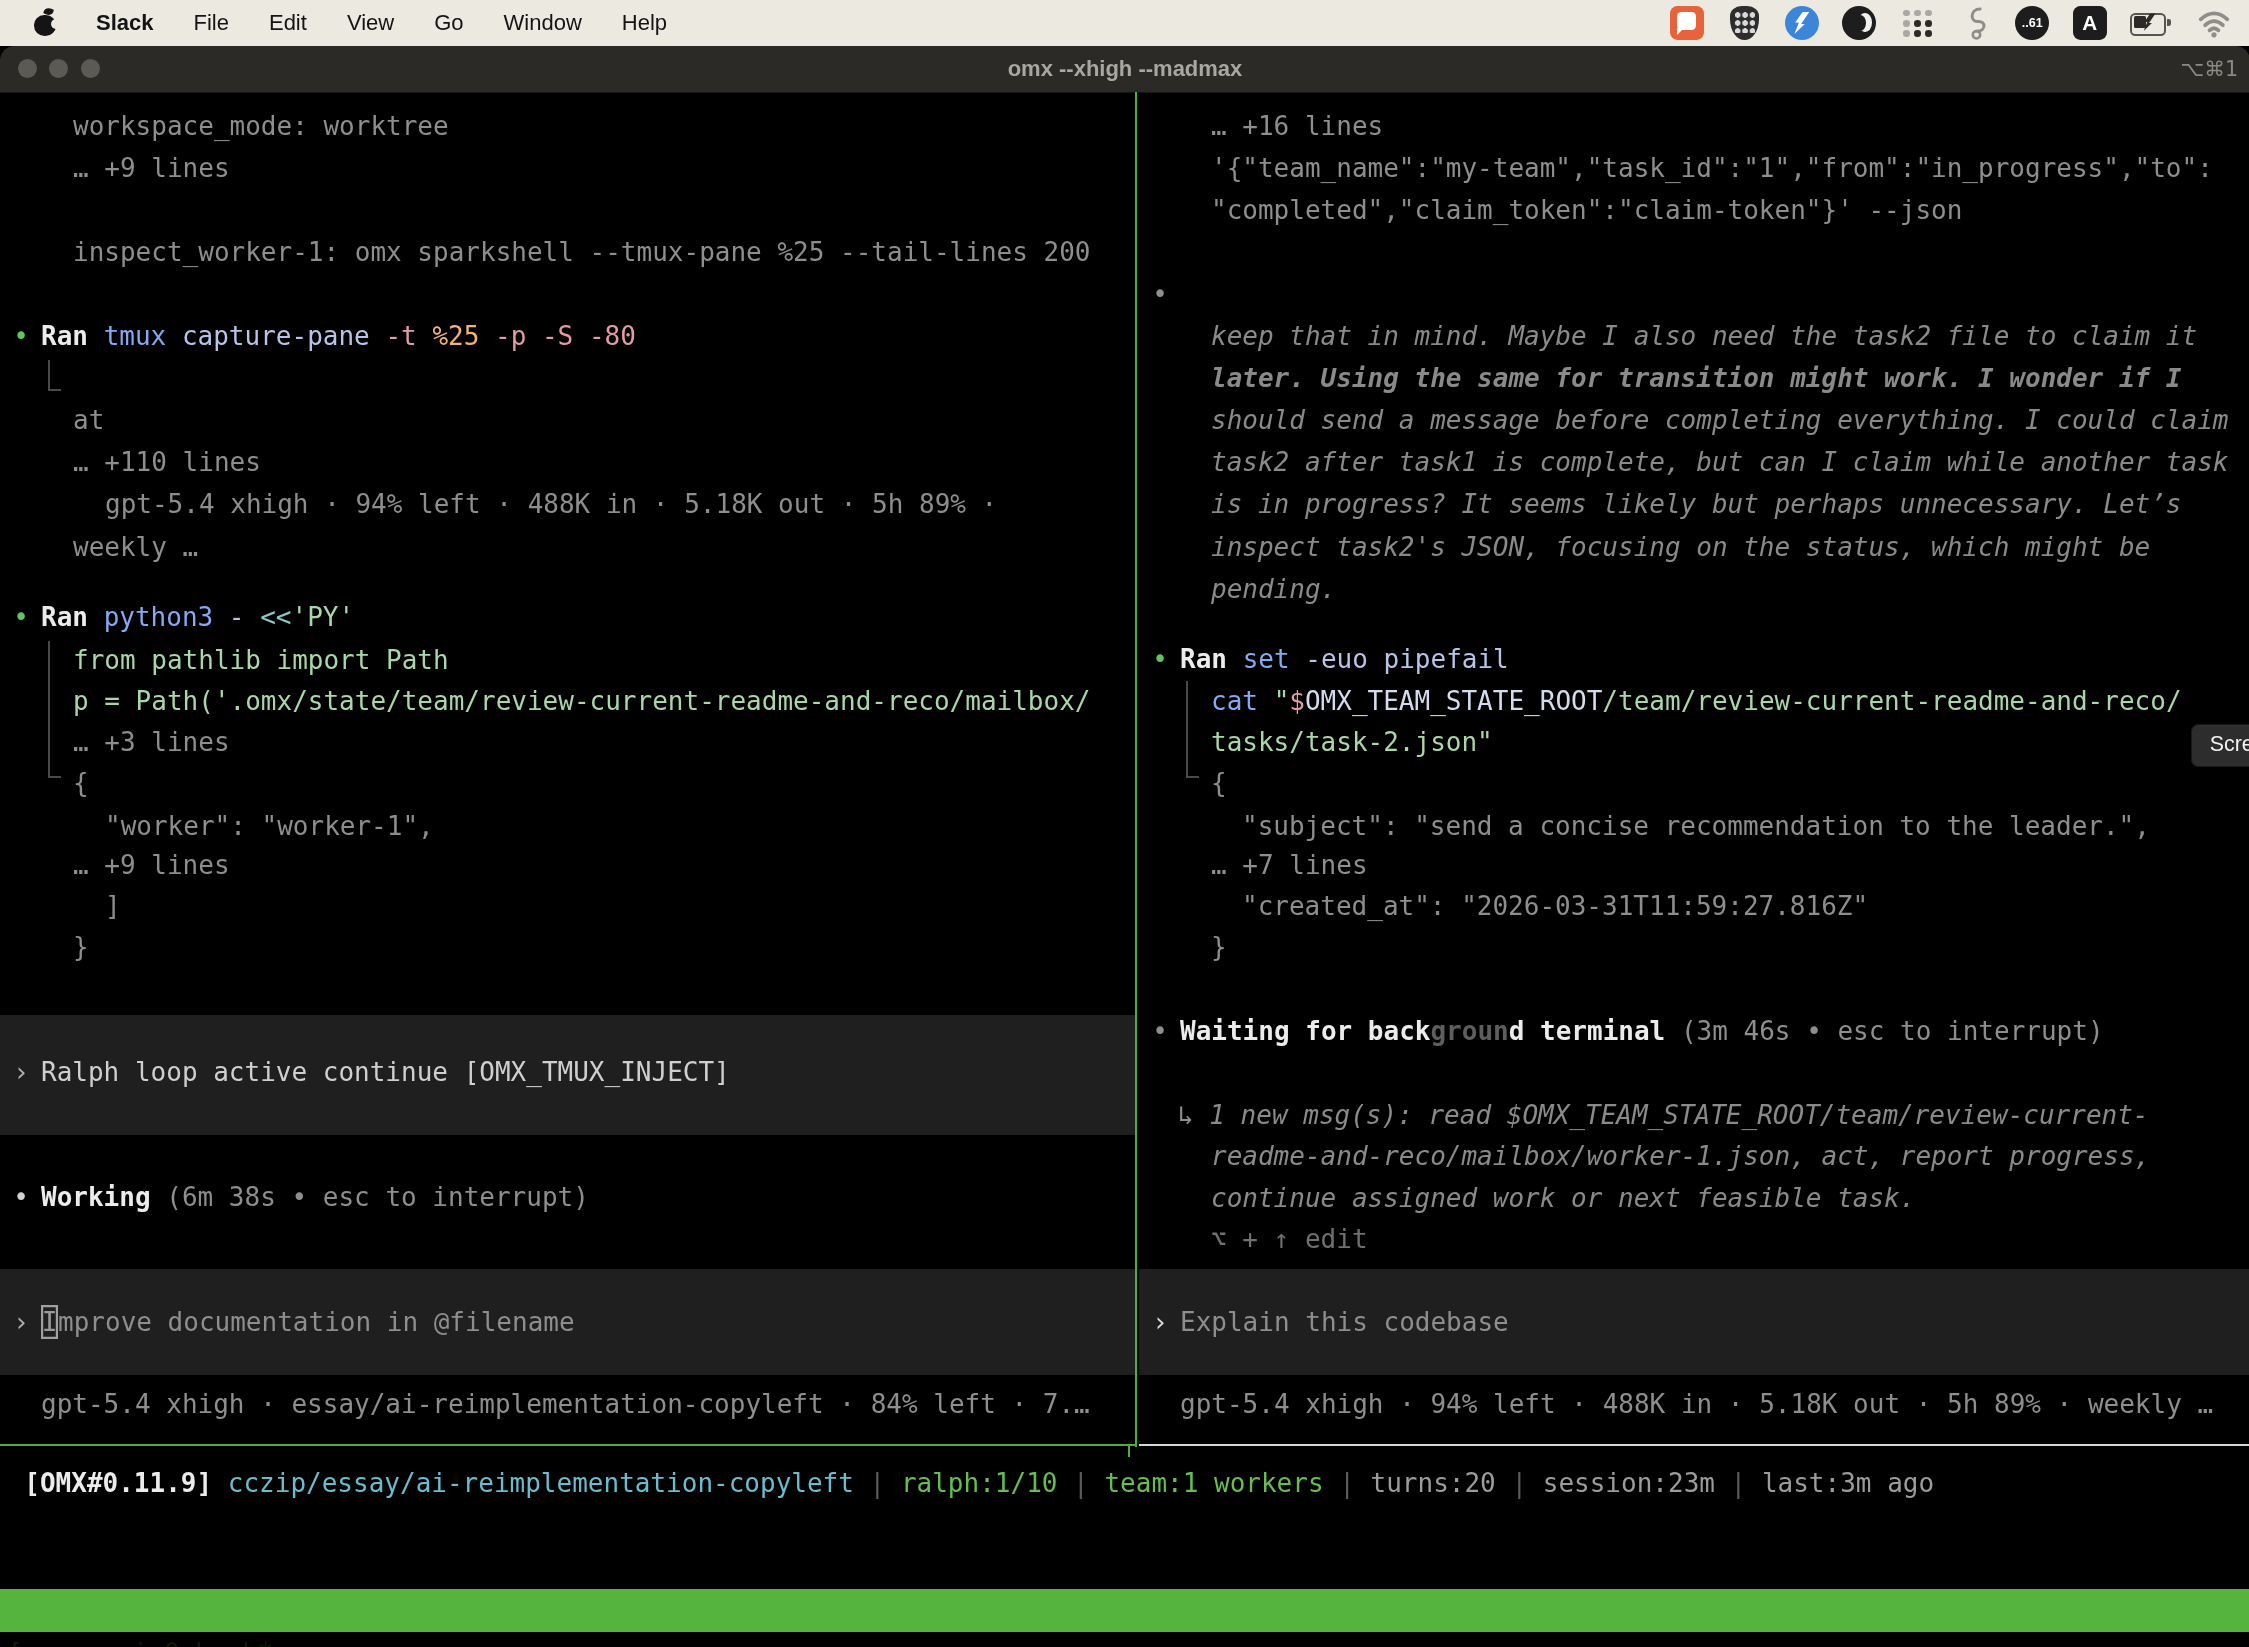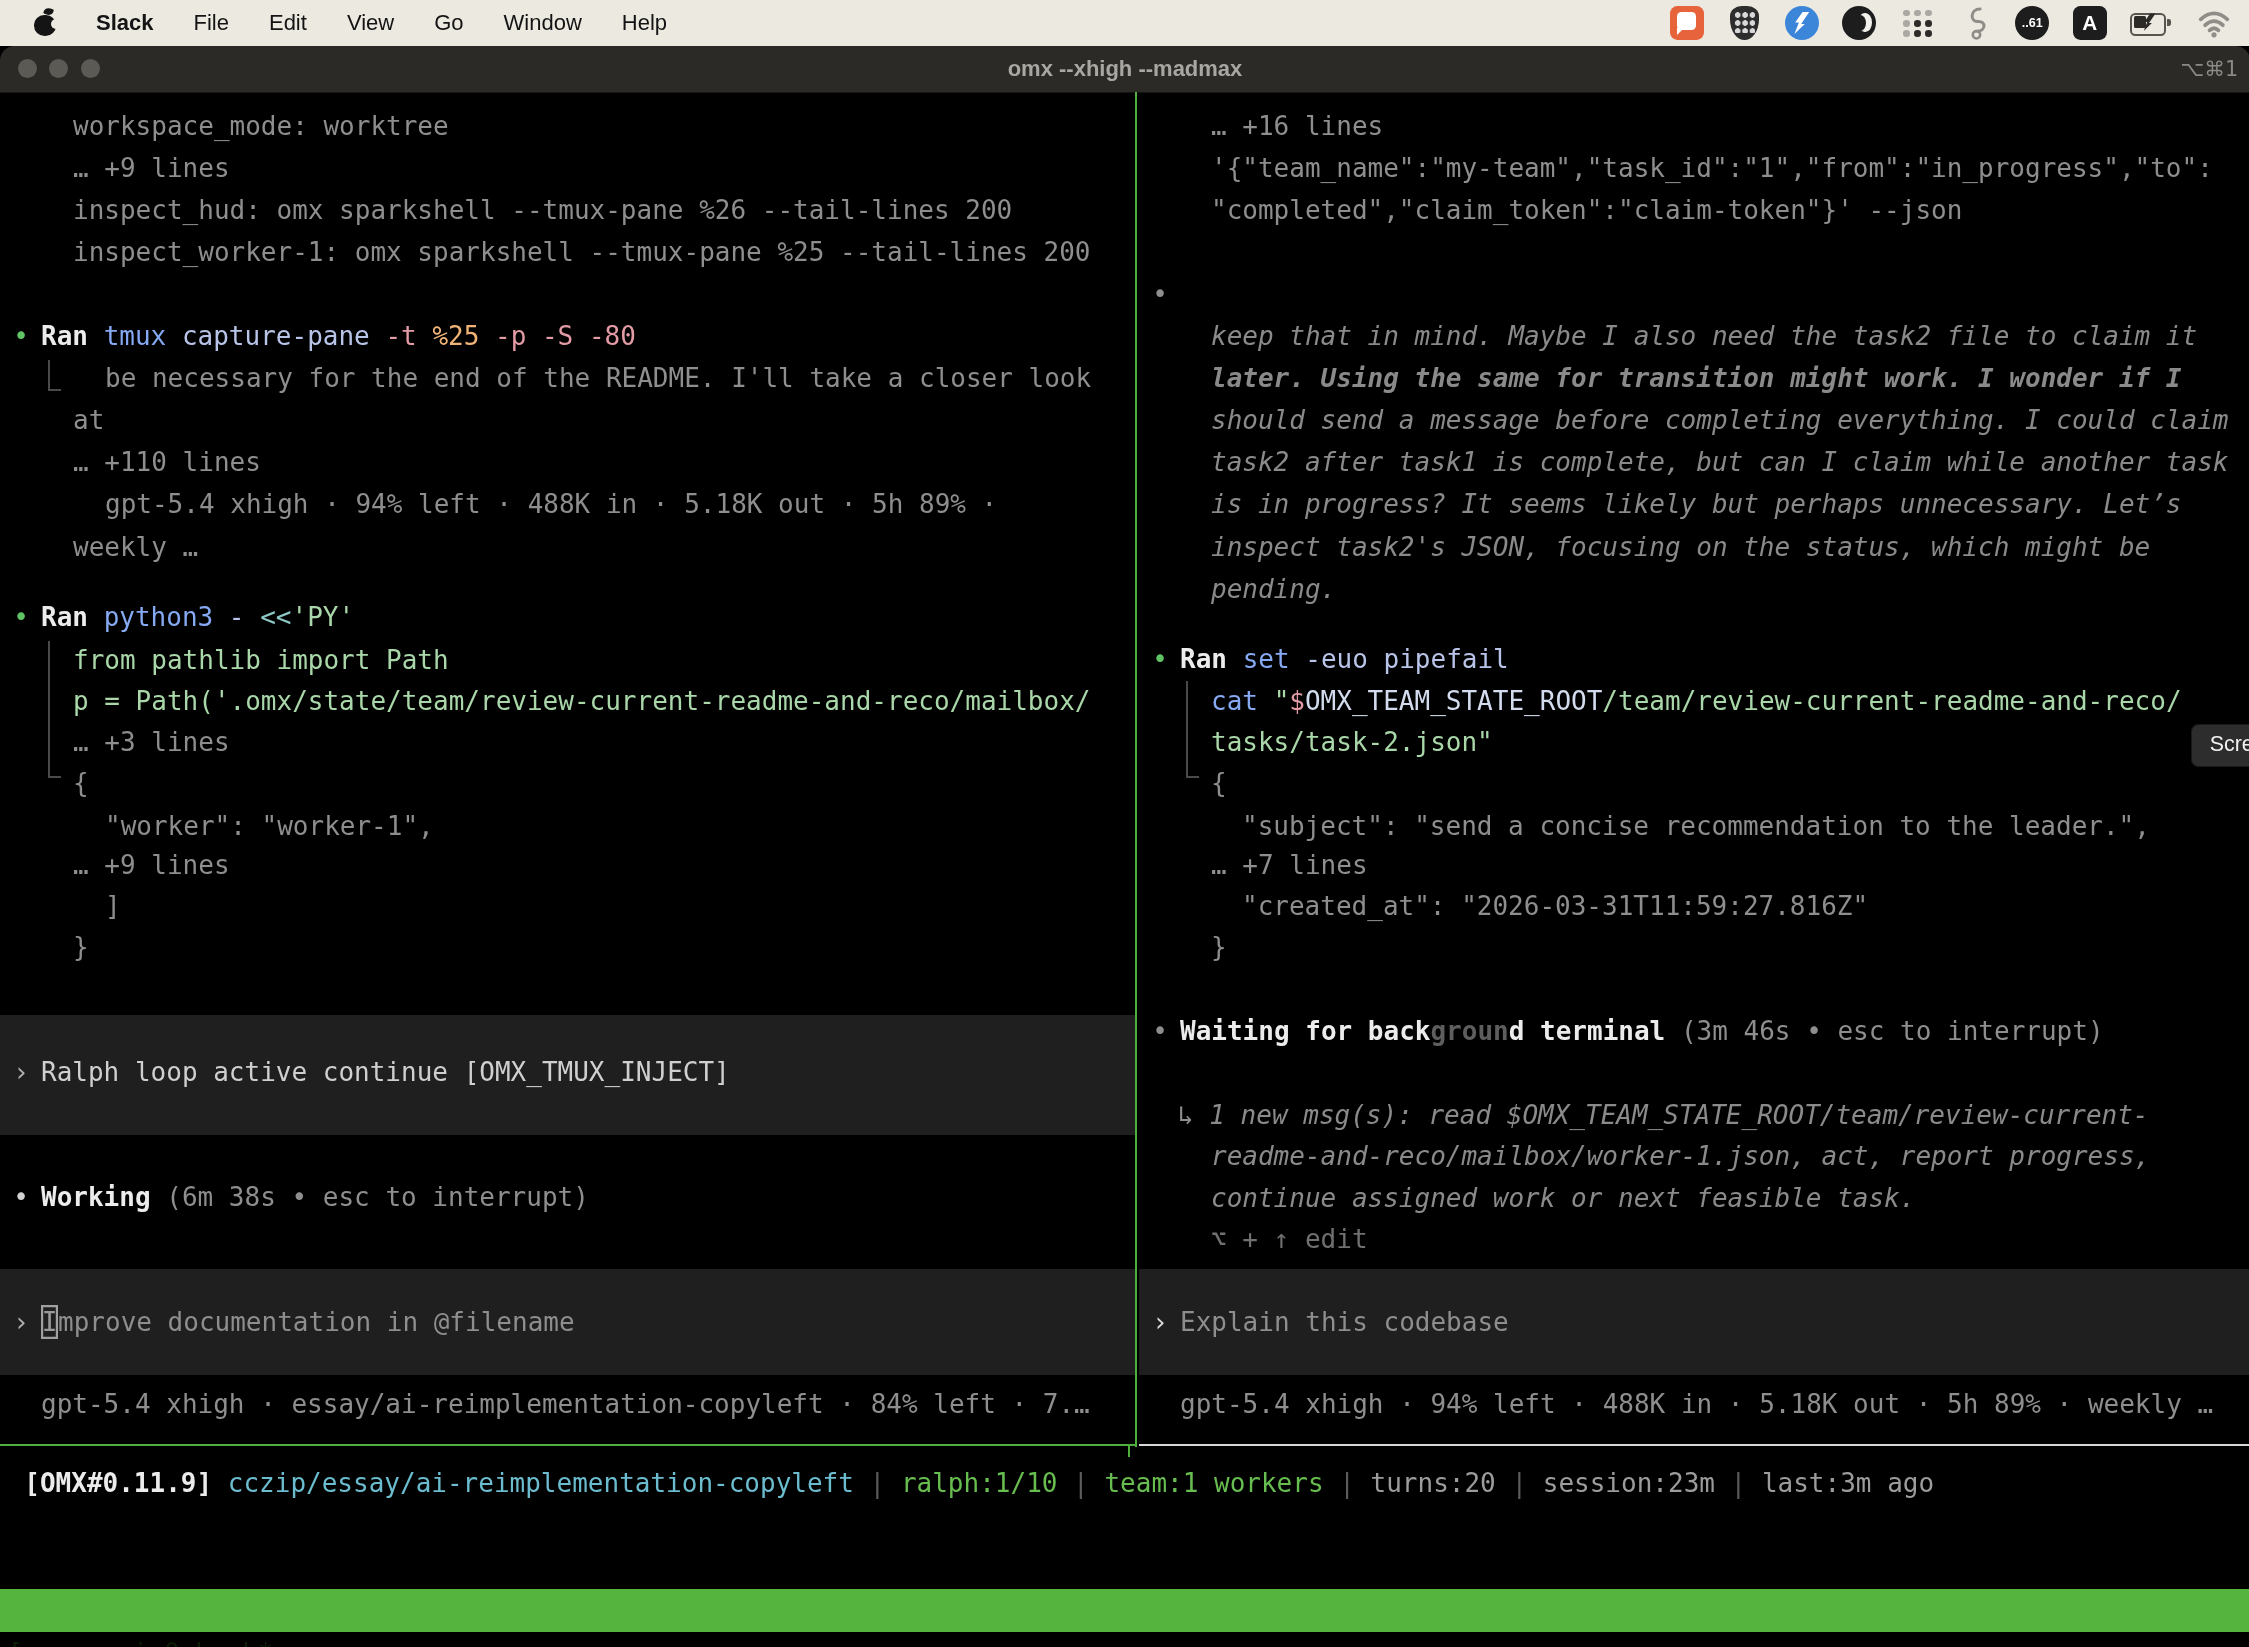--- a/index.html
+++ b/index.html
@@ -184,25 +184,23 @@
 
   <div class="pane pane-left" id="pane-left">
       <div class="band" style="top: 923px; height: 120px;"></div>
       <div class="band" style="top: 1177px; height: 106px;"></div>
       <div class="tree" style="left: 48px; width: 1.5px; top: 268px; height: 31px;"></div>
       <div class="tree" style="left: 48px; width: 13.3px; top: 297px; height: 1.5px;"></div>
       <div class="tree" style="left: 48px; width: 1.5px; top: 549px; height: 136px;"></div>
       <div class="tree" style="left: 48px; width: 13.3px; top: 684px; height: 1.5px;"></div>
       <div class="term-line" style="left: 73px; top: 14.8px;"><span class="c-g">workspace_mode: worktree</span></div>
       <div class="term-line" style="left: 73px; top: 57px;"><span class="c-g">… +9 lines</span></div>
-      <div class="term-line" style="left: 73px; top: 99px;"><span class="c-g">inspect_hud: omx sparkshell --tmux-pane %26 --tail-lines 200</span></div>
       <div class="term-line" style="left: 73px; top: 141px;"><span class="c-g">inspect_worker-1: omx sparkshell --tmux-pane %25 --tail-lines 200</span></div>
       <div class="term-line" style="left: 13.3px; top: 225px;"><span class="c-bullet">•</span></div>
       <div class="term-line" style="left: 41px; top: 225px;"><span class="c-wb">Ran </span><span class="c-blue">tmux </span><span class="c-lav">capture-pane </span><span class="c-pink">-t </span><span class="c-orange">%25 </span><span class="c-pink">-p -S -80</span></div>
-      <div class="term-line" style="left: 105px; top: 267px;"><span class="c-g">be necessary for the end of the README. I'll take a closer look</span></div>
       <div class="term-line" style="left: 73px; top: 309px;"><span class="c-g">at</span></div>
       <div class="term-line" style="left: 73px; top: 351px;"><span class="c-g">… +110 lines</span></div>
       <div class="term-line" style="left: 105px; top: 393px;"><span class="c-g">gpt-5.4 xhigh · 94% left · 488K in · 5.18K out · 5h 89% ·</span></div>
       <div class="term-line" style="left: 73px; top: 436px;"><span class="c-g">weekly …</span></div>
       <div class="term-line" style="left: 13.3px; top: 506px;"><span class="c-bullet">•</span></div>
       <div class="term-line" style="left: 41px; top: 506px;"><span class="c-wb">Ran </span><span class="c-blue">python3 </span><span class="c-lav">- </span><span class="c-teal">&lt;&lt;</span><span class="c-green">'PY'</span></div>
       <div class="term-line" style="left: 73px; top: 549px;"><span class="c-green">from pathlib import Path</span></div>
       <div class="term-line" style="left: 73px; top: 590px;"><span class="c-green">p = Path('.omx/state/team/review-current-readme-and-reco/mailbox/</span></div>
       <div class="term-line" style="left: 73px; top: 631px;"><span class="c-g">… +3 lines</span></div>
       <div class="term-line" style="left: 73px; top: 672px;"><span class="c-g">{</span></div>

